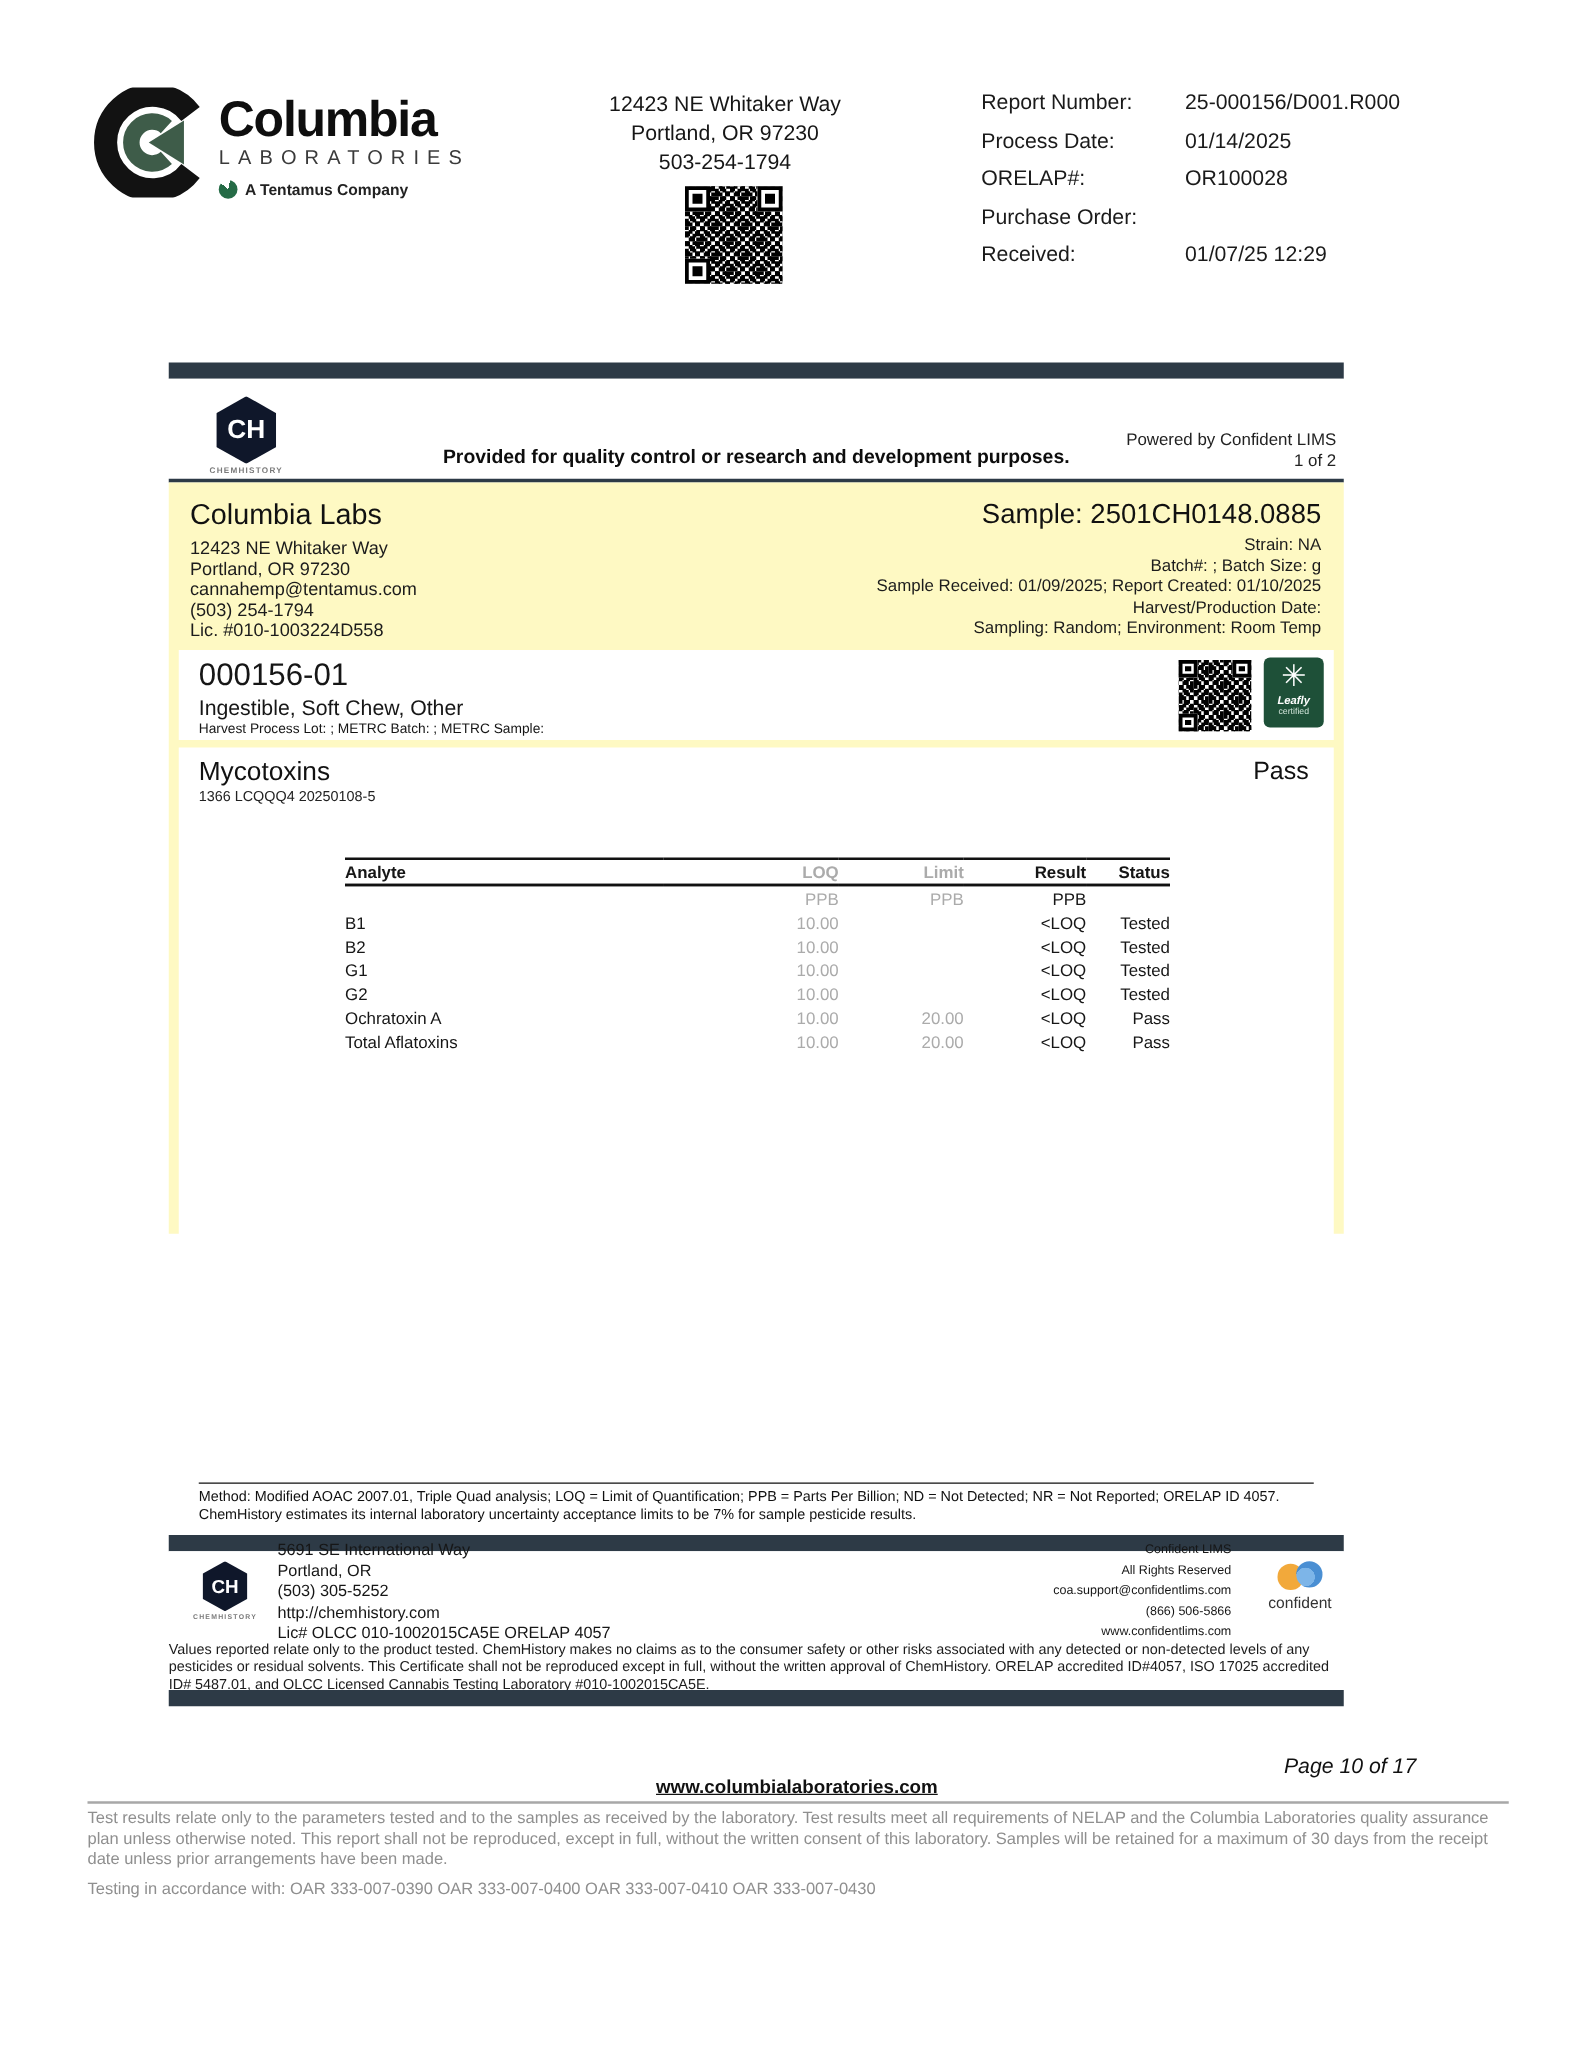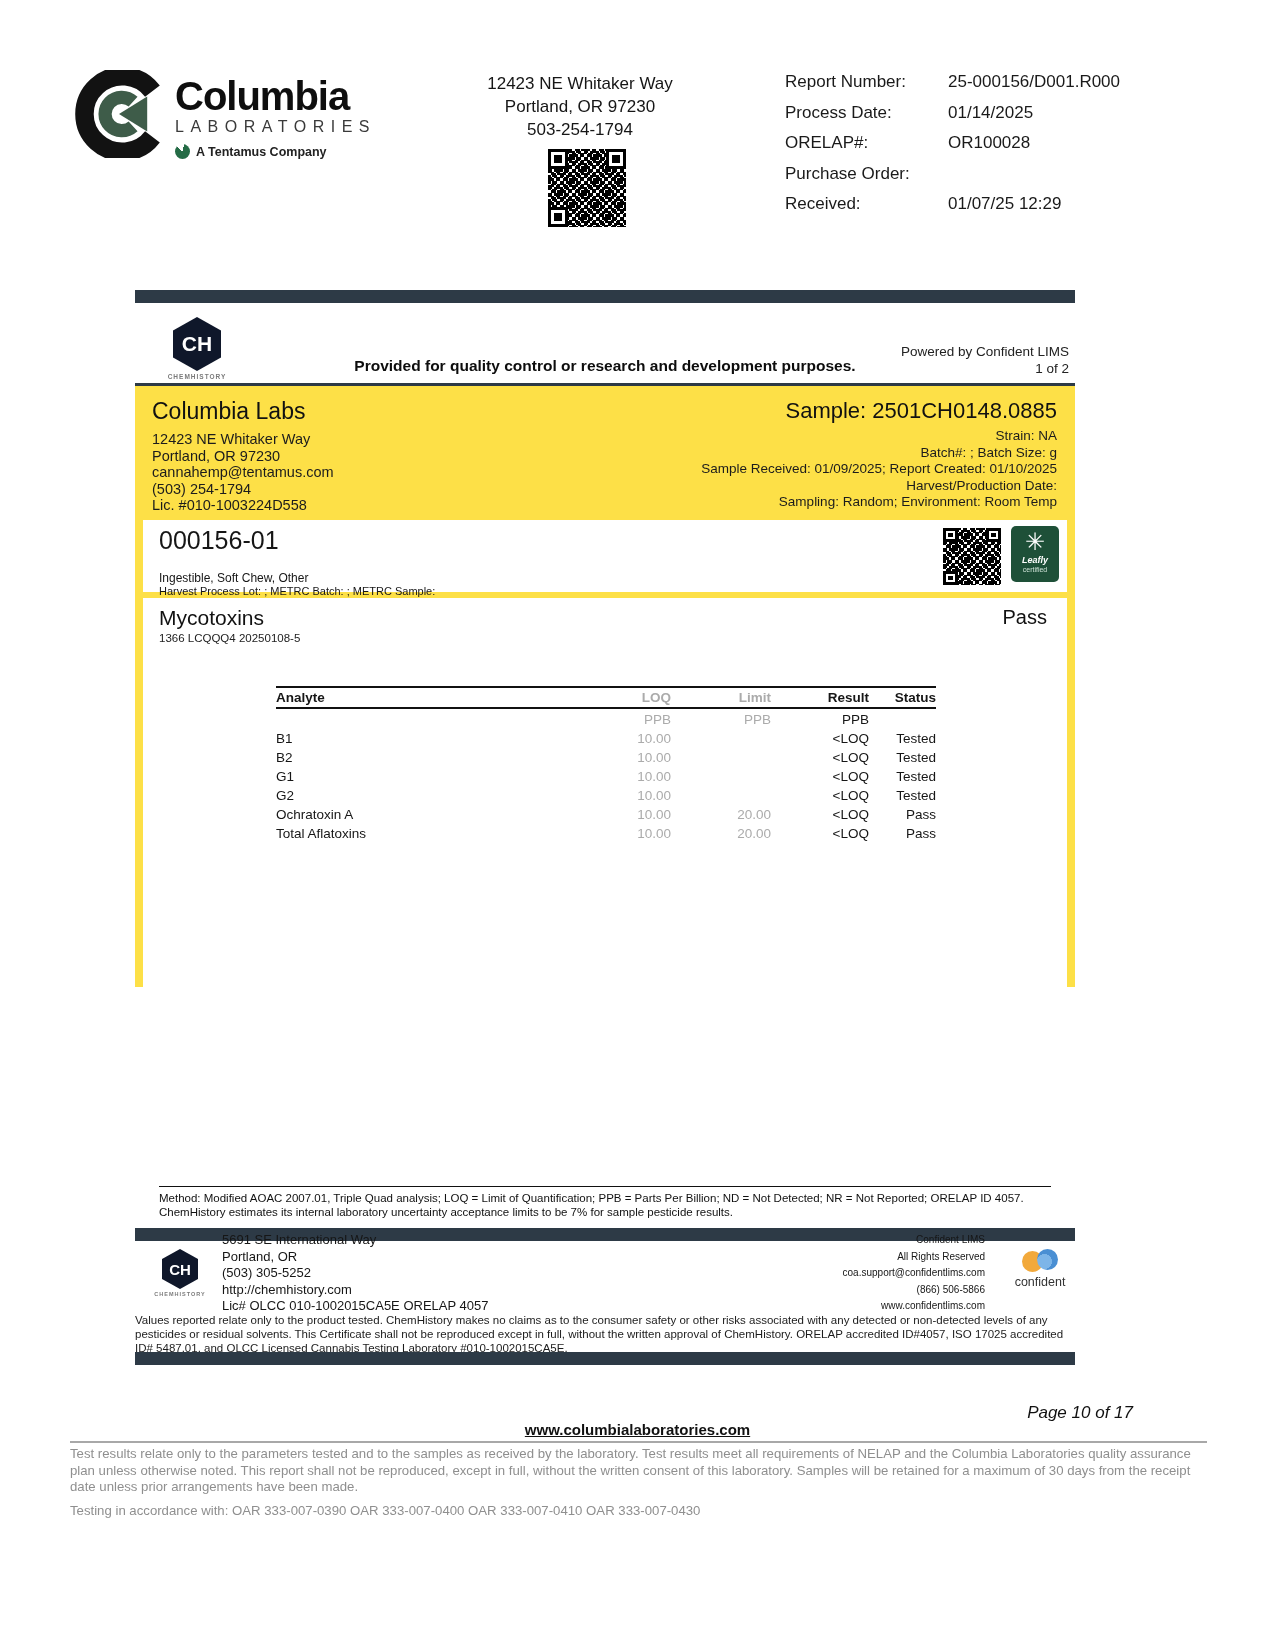--- a/index.html
+++ b/index.html
@@ -51,32 +51,32 @@
      display:flex; align-items:center; justify-content:center;
      color:#fff; font-weight:bold; font-size:21px; }
   .hex-caption { font-size:6.5px; letter-spacing:1px; color:#7a7a7a; margin-top:2px; font-weight:bold; }
   .coa-title { position:absolute; left:0; right:0; top:14px; text-align:center;
      font-size:35px; font-weight:bold; letter-spacing:0; color:#0d0d0d; }
   .coa-subtitle { position:absolute; left:0; right:0; top:54px; text-align:center;
      font-size:15.5px; font-weight:bold; color:#0d0d0d; }
   .coa-right { position:absolute; right:6px; top:40px; text-align:right; font-size:13.5px; color:#222; line-height:17px; }
 
   
-  .content { position:absolute; left:135px; top:386px; width:940px; height:601px; background:#fde047; }
+  .content { position:absolute; left:135px; top:386px; width:940px; height:601px; background:#fef9c3; }
   .client-row { display:flex; justify-content:space-between; padding:12px 10px 6px 17px; }
   .client-name { font-size:23px; color:#111; margin-bottom:6px; }
   .client-lines { font-size:14.5px; line-height:16.5px; color:#1c1c1c; }
   .sample-block { text-align:right; padding-right:8px; }
   .sample-title { font-size:22px; color:#111; margin-bottom:4px; }
   .sample-meta { font-size:13.5px; line-height:16.5px; color:#1c1c1c; }
 
   .card { background:#fff; margin:0 8px 6px 8px; position:relative; }
   .sample-card { height:72px; padding:6px 16px; }
   .sample-id { font-size:25px; color:#161616; }
-  .sample-type { font-size:12px; color:#161616; margin-top:16px; }
+  .sample-type { font-size:17px; color:#161616; margin-top:2px; }
   .sample-harvest { font-size:11px; color:#161616; }
   .sample-qr { position:absolute; right:64px; top:6px; width:62px; height:62px; }
   .leafly { position:absolute; right:8px; top:6px; width:48px; height:56px; background:#1e5038;
      border-radius:5px; color:#fff; text-align:center; padding-top:3px; }
   .leafly .flower { font-size:24px; line-height:26px; display:block; }
   .leafly .l1 { font-size:9px; font-weight:bold; display:block; line-height:10px; font-style:italic; }
   .leafly .l2 { font-size:7px; display:block; line-height:9px; color:#cfe3d8; }
 
   .results-card { height:633px; padding:8px 16px; }
   .results-head { display:flex; justify-content:space-between; align-items:flex-start; }

